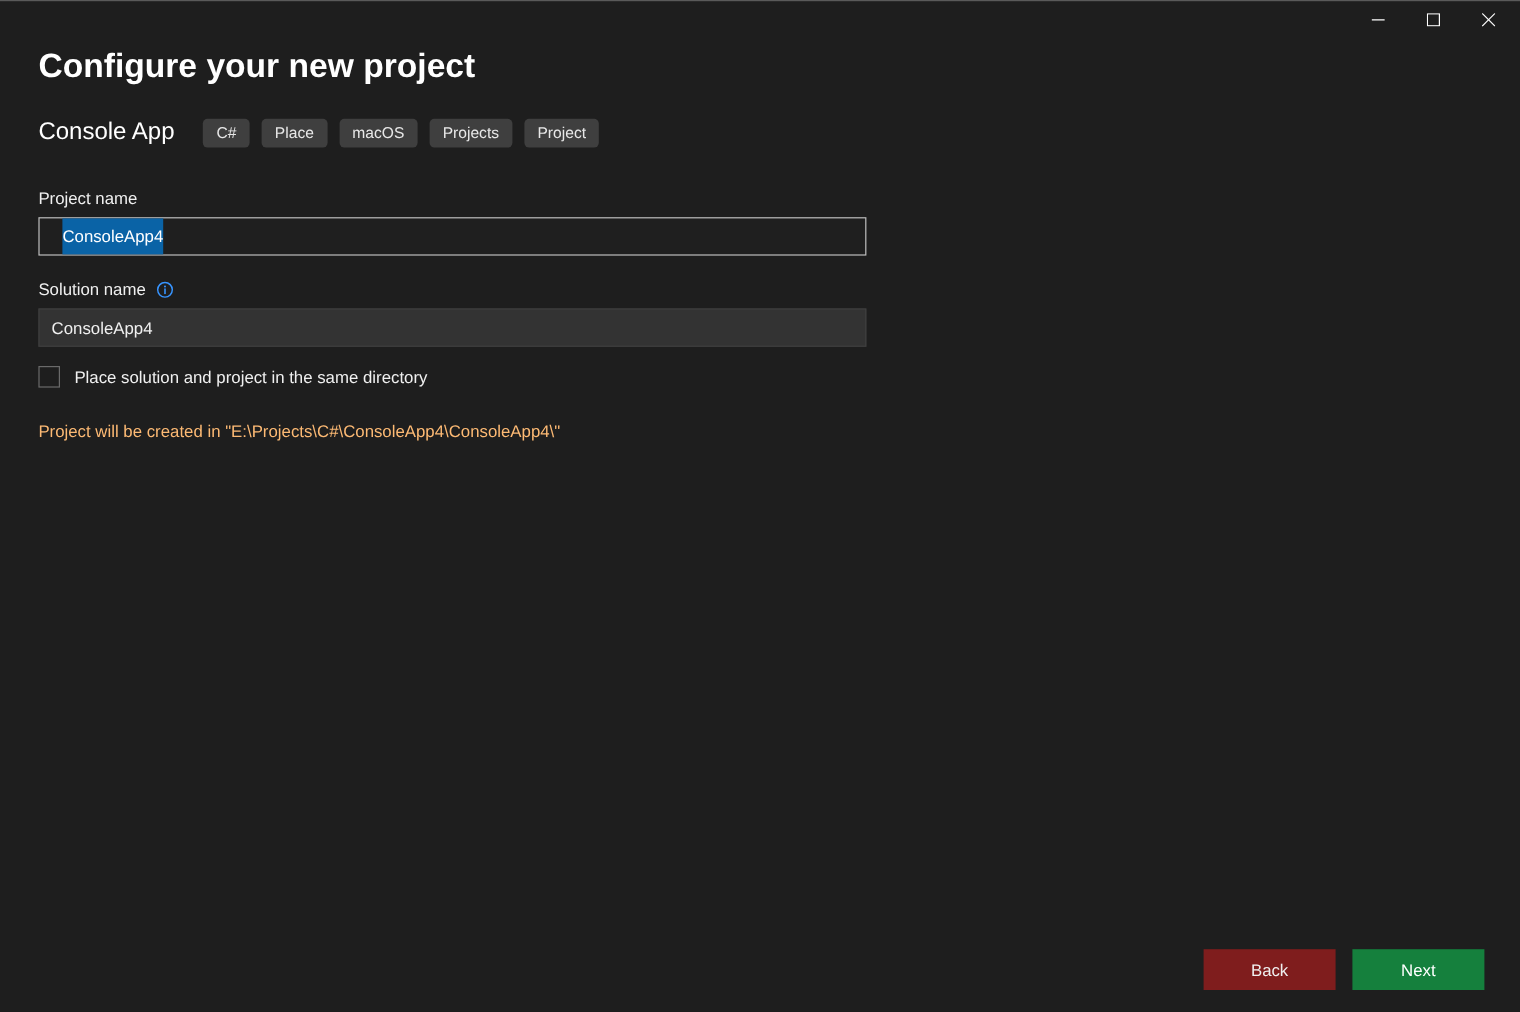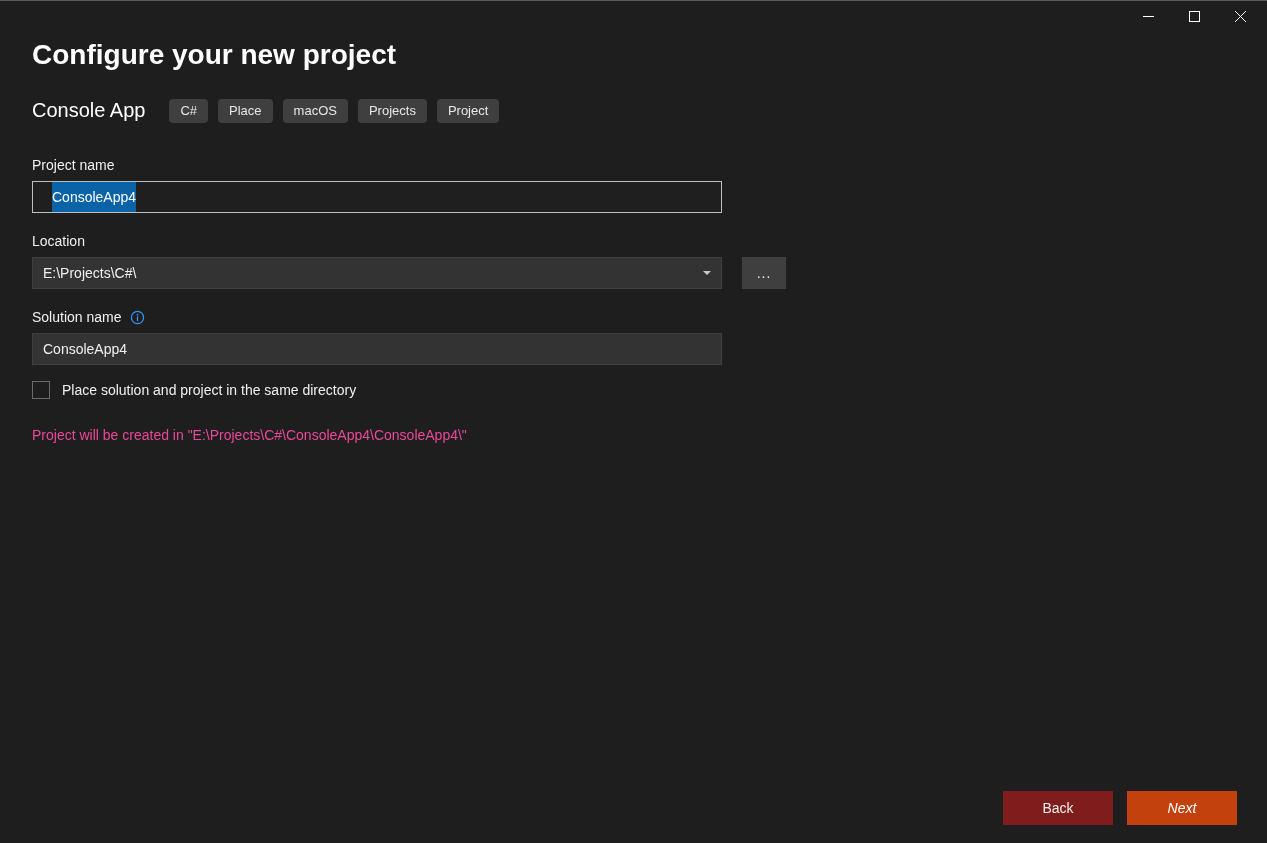--- a/index.html
+++ b/index.html
@@ -161,21 +161,21 @@
     margin-bottom: 28px;
   }
   .checkbox {
     width: 18px; height: 18px;
     border: 1px solid #6a6a6a;
     background: transparent;
   }
   .checkbox-label { font-size: 14px; color: #f0f0f0; text-align: center; }
   .preview-path {
     font-size: 14px;
-    color: #ec4899;
+    color: #fdba74;
   }
   
   .footer {
     height: 70px;
     display: flex;
     justify-content: flex-end;
     align-items: center;
     gap: 14px;
     padding-right: 30px;
   }
@@ -186,23 +186,22 @@
     font-size: 14px;
     font-family: inherit;
     display: flex; align-items: center; justify-content: center;
     cursor: default;
   }
   .btn-back {
     background: #7f1d1d;
     color: #f0f0f0;
   }
   .btn-next {
-    background: #c2410c;
-    color: #ffffff;
-    font-style: italic;
+    background: #15803d;
+    color: #ffffff;
   }
 </style>
 </head>
 <body>
 
 <div class="title-bar">
   <button class="win-btn">
     <svg width="11" height="11" viewBox="0 0 11 11">
         <line x1="0" y1="5.5" x2="11" y2="5.5" stroke-width="1"></line>
       </svg>
@@ -234,32 +233,20 @@
 
   <div class="field-block">
     <div class="field-label">Project name</div>
     <div class="text-input focused">
       <div class="project-name-inner">
         <span class="selected-text">ConsoleApp4</span>
       </div>
     </div>
   </div>
 
-  <div class="field-block">
-    <div class="field-label">Location</div>
-    <div class="location-row">
-      <div class="combo">
-        <span>E:\Projects\C#\</span>
-        <span class="caret"></span>
-      </div>
-      <button class="browse-btn">
-        <span>...</span>
-      </button>
-    </div>
-  </div>
 
   <div class="field-block" style="margin-bottom:0;">
     <div class="field-label">
       <span>Solution name</span>
       <span class="info-icon">
         <svg width="15" height="15" viewBox="0 0 16 16">
           <circle cx="8" cy="8" r="6.5" fill="none" stroke="#3794ff" stroke-width="1.3"></circle>
           <circle cx="8" cy="5" r="0.9" fill="#3794ff"></circle>
           <rect x="7.3" y="6.8" width="1.4" height="5" fill="#3794ff"></rect>
         </svg>

